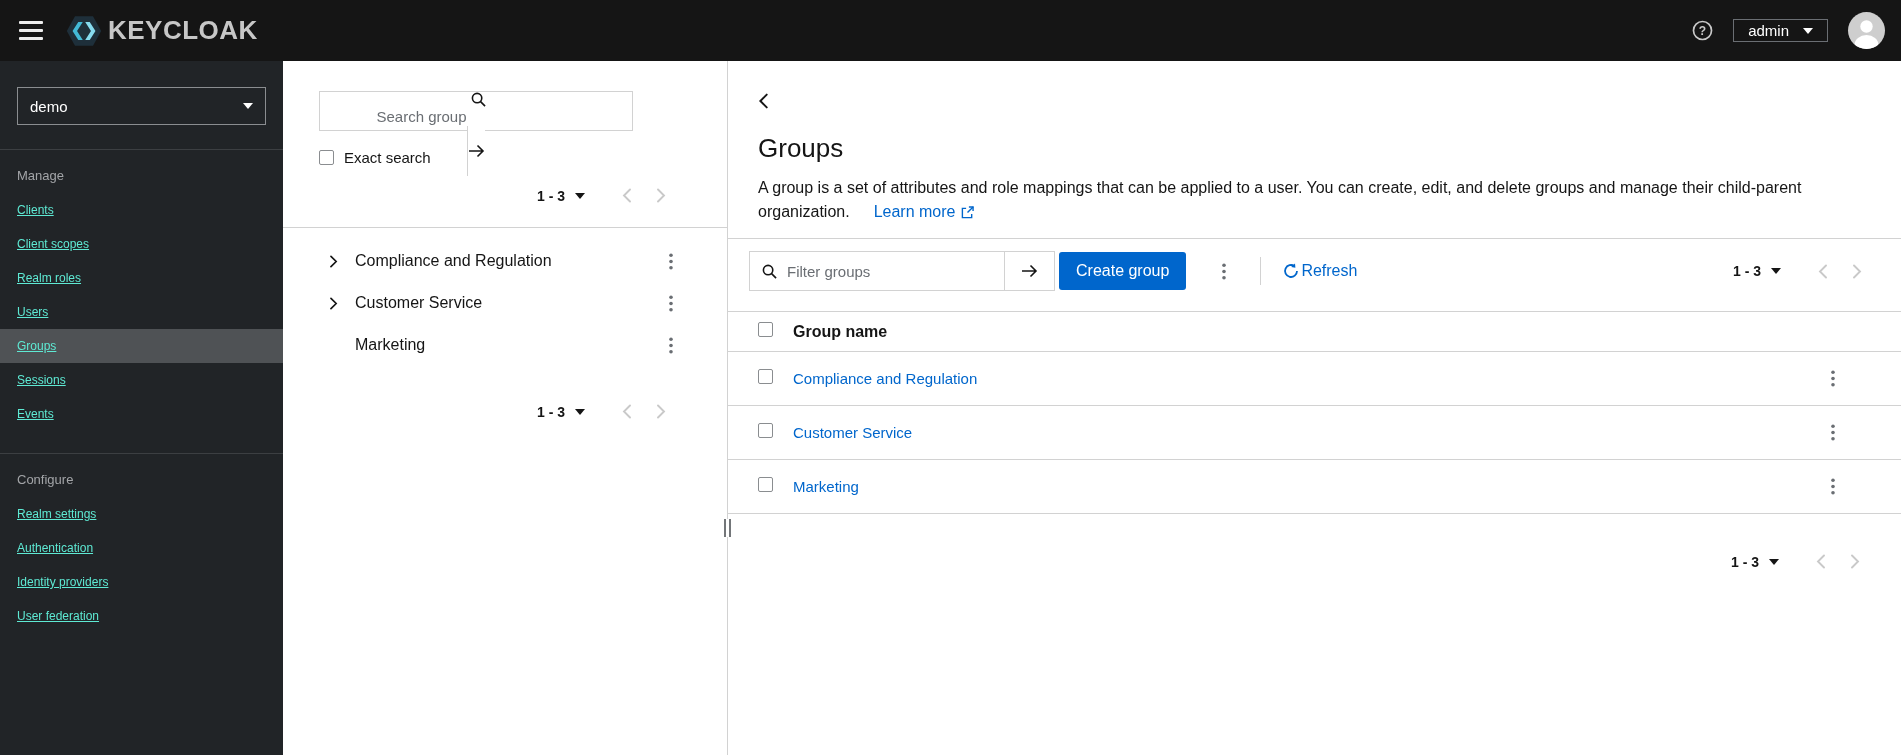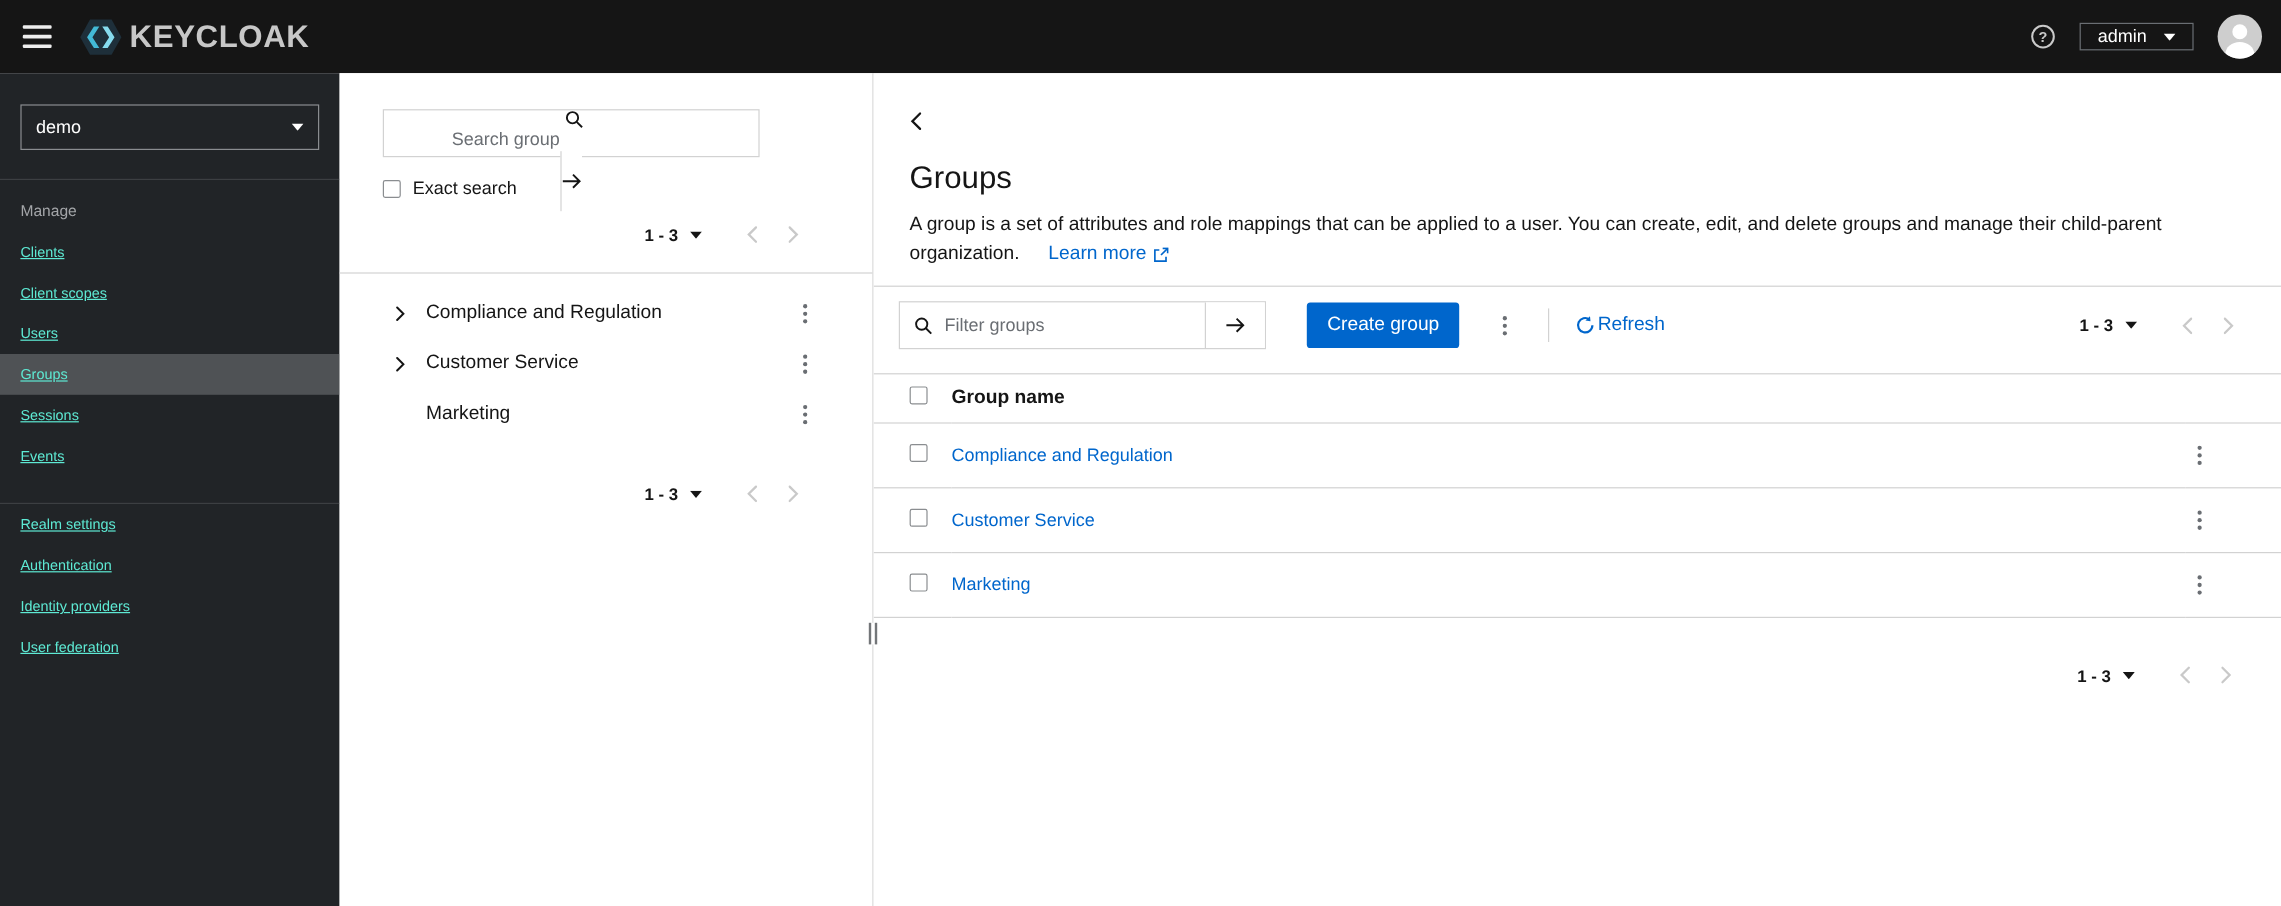--- a/index.html
+++ b/index.html
@@ -70,21 +70,21 @@
 
   
   .content{flex:1;min-width:0;display:flex;flex-direction:column;background:#fff;position:relative;overflow:hidden;}
   .drawer-collapse{position:absolute;top:28px;left:26px;padding:4px;color:#151515;display:flex;}
   .main-header{padding:72px 30px 14px;}
   .page-title{font-size:26px;font-weight:500;margin:0;color:#151515;}
   .page-desc{margin:12px 0 0;font-size:16px;line-height:24px;max-width:1120px;color:#151515;}
   .learn-more{color:#0066cc;margin-left:24px;display:inline-flex;align-items:center;gap:6px;white-space:nowrap;}
   .toolbar{border-top:1px solid #d2d2d2;border-bottom:1px solid #d2d2d2;padding:12px 26px 20px 21px;display:flex;align-items:center;}
   .search-group.filter-search{width:304px;}
-  .btn-primary{margin-left:34px;background:#0066cc;color:#fff;height:38px;padding:0 17px;font-size:16px;border-radius:3px;}
+  .btn-primary{margin-left:4px;background:#0066cc;color:#fff;height:38px;padding:0 17px;font-size:16px;border-radius:3px;}
   .toolbar .kebab-btn{margin-left:26px;}
   .vdivider{width:1px;height:28px;background:#d2d2d2;margin-left:24px;}
   .refresh-btn{margin-left:22px;display:flex;align-items:center;gap:2px;color:#0066cc;font-size:16px;}
   .toolbar .pagination{margin-left:auto;}
 
   table.groups-table{width:100%;border-collapse:collapse;}
   .groups-table th,.groups-table td{text-align:left;border-bottom:1px solid #d2d2d2;}
   .groups-table thead th{font-weight:700;font-size:16px;padding:10px 0;}
   .check-col{width:65px;padding-left:30px !important;box-sizing:border-box;}
   .actions-col{width:62px;}
@@ -148,29 +148,31 @@
               <path d="M0 0h10L5 6z" fill="currentColor"></path>
             </svg>
         </span>
       </button>
       <div class="sidebar-divider"></div>
 
       <div class="nav-section">
         <div class="nav-section-title">Manage</div>
         <a class="nav-item">Clients</a>
         <a class="nav-item">Client scopes</a>
+        <a class="nav-item">Realm roles</a>
         <a class="nav-item">Users</a>
         <a class="nav-item active">Groups</a>
         <a class="nav-item">Sessions</a>
         <a class="nav-item">Events</a>
       </div>
 
       <div class="sidebar-divider mid"></div>
 
       <div class="nav-section">
+        <div class="nav-section-title">Configure</div>
         <a class="nav-item">Realm settings</a>
         <a class="nav-item">Authentication</a>
         <a class="nav-item">Identity providers</a>
         <a class="nav-item">User federation</a>
       </div>
     </nav>
 
     <aside class="tree-panel">
       <div class="tree-top">
         <div class="search-group tree-search">

